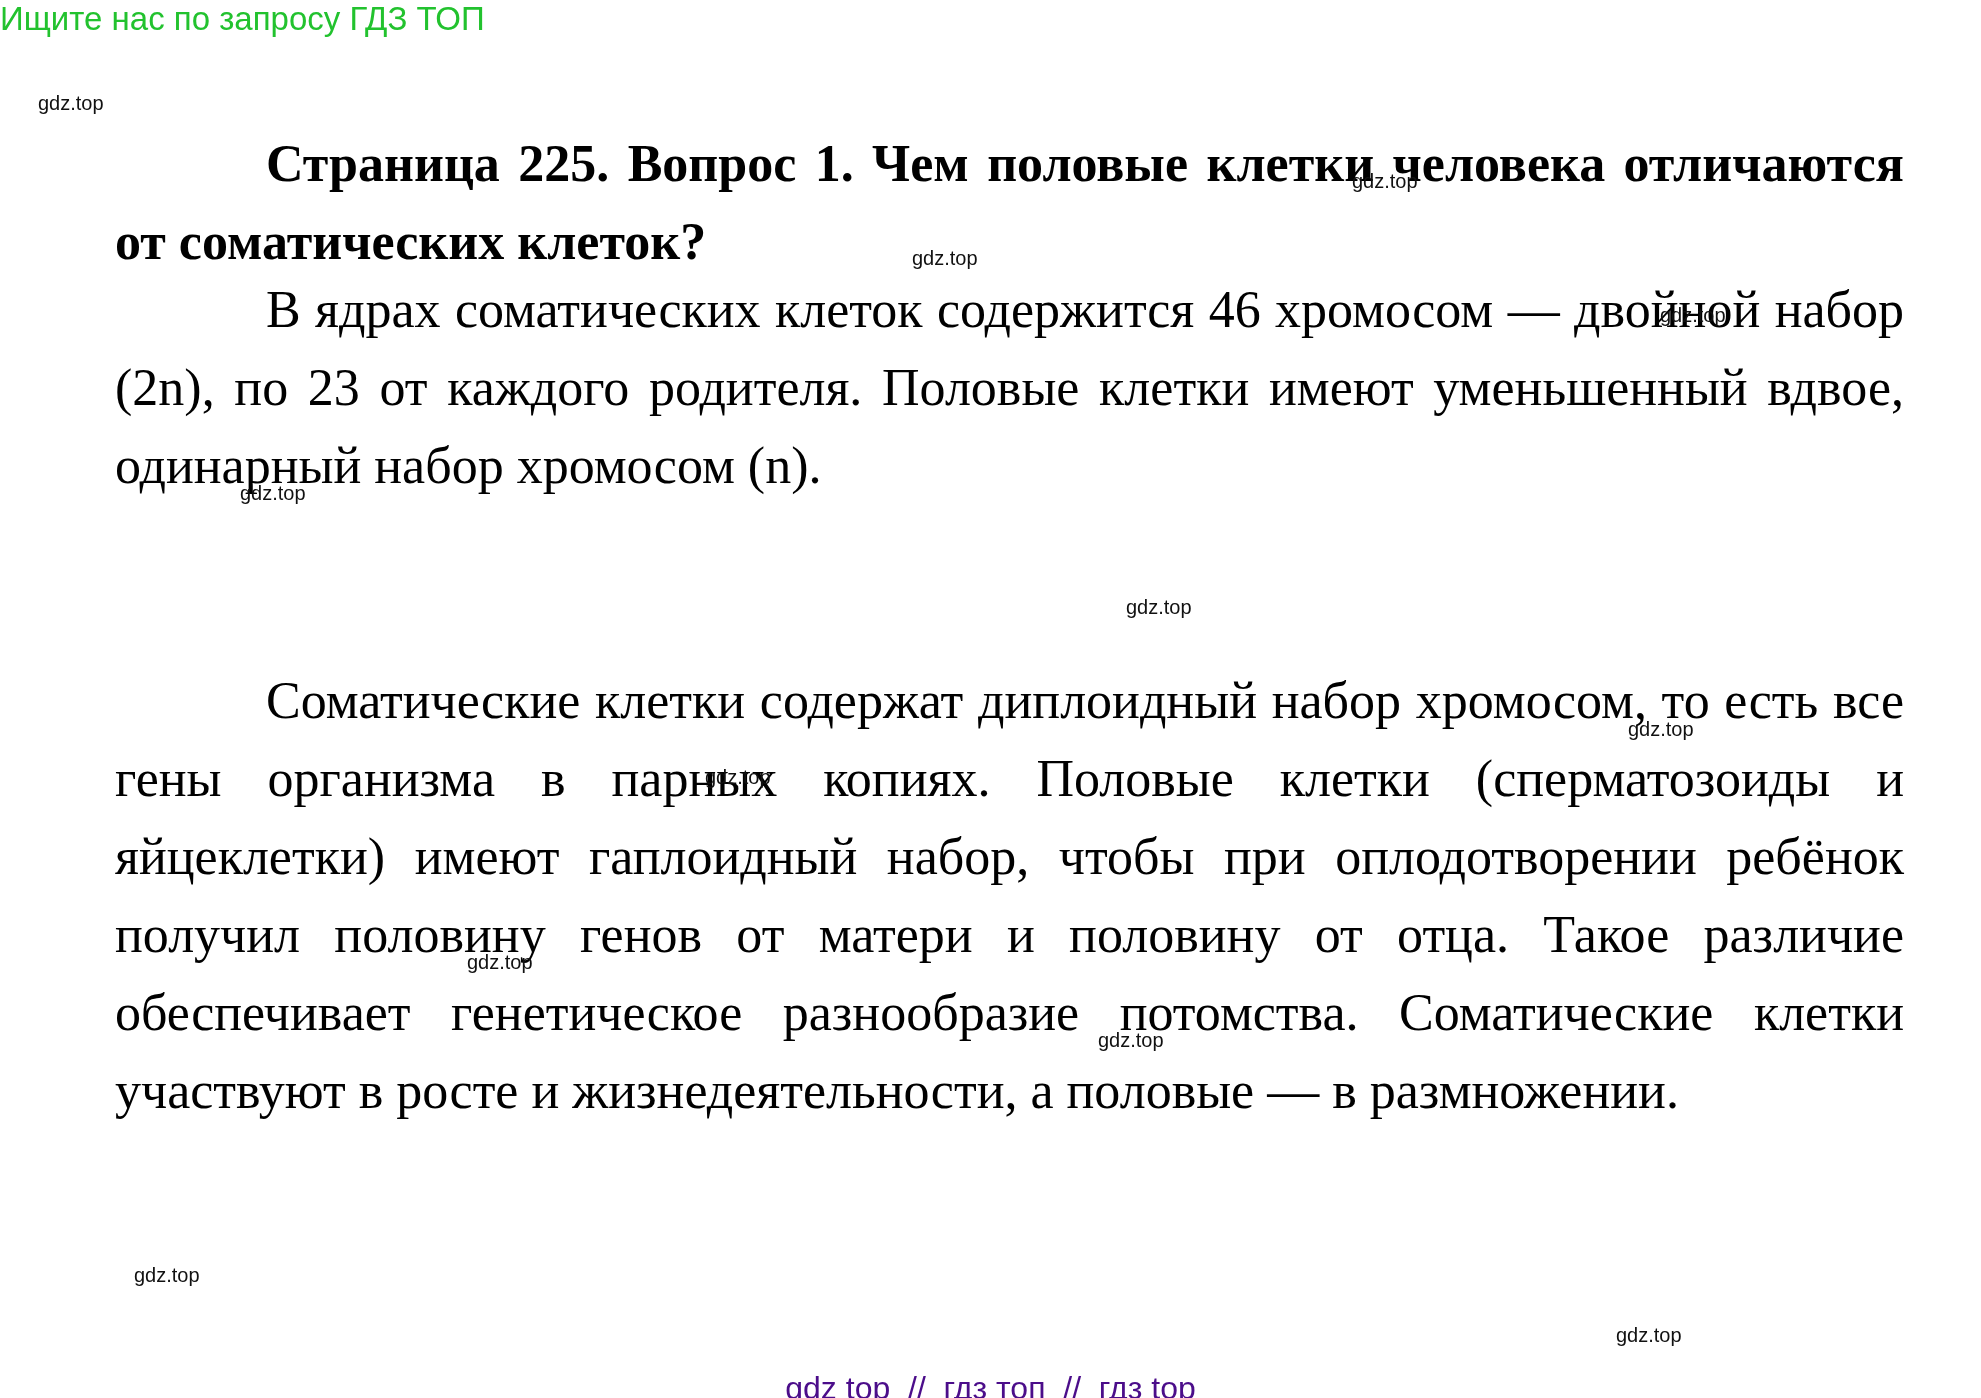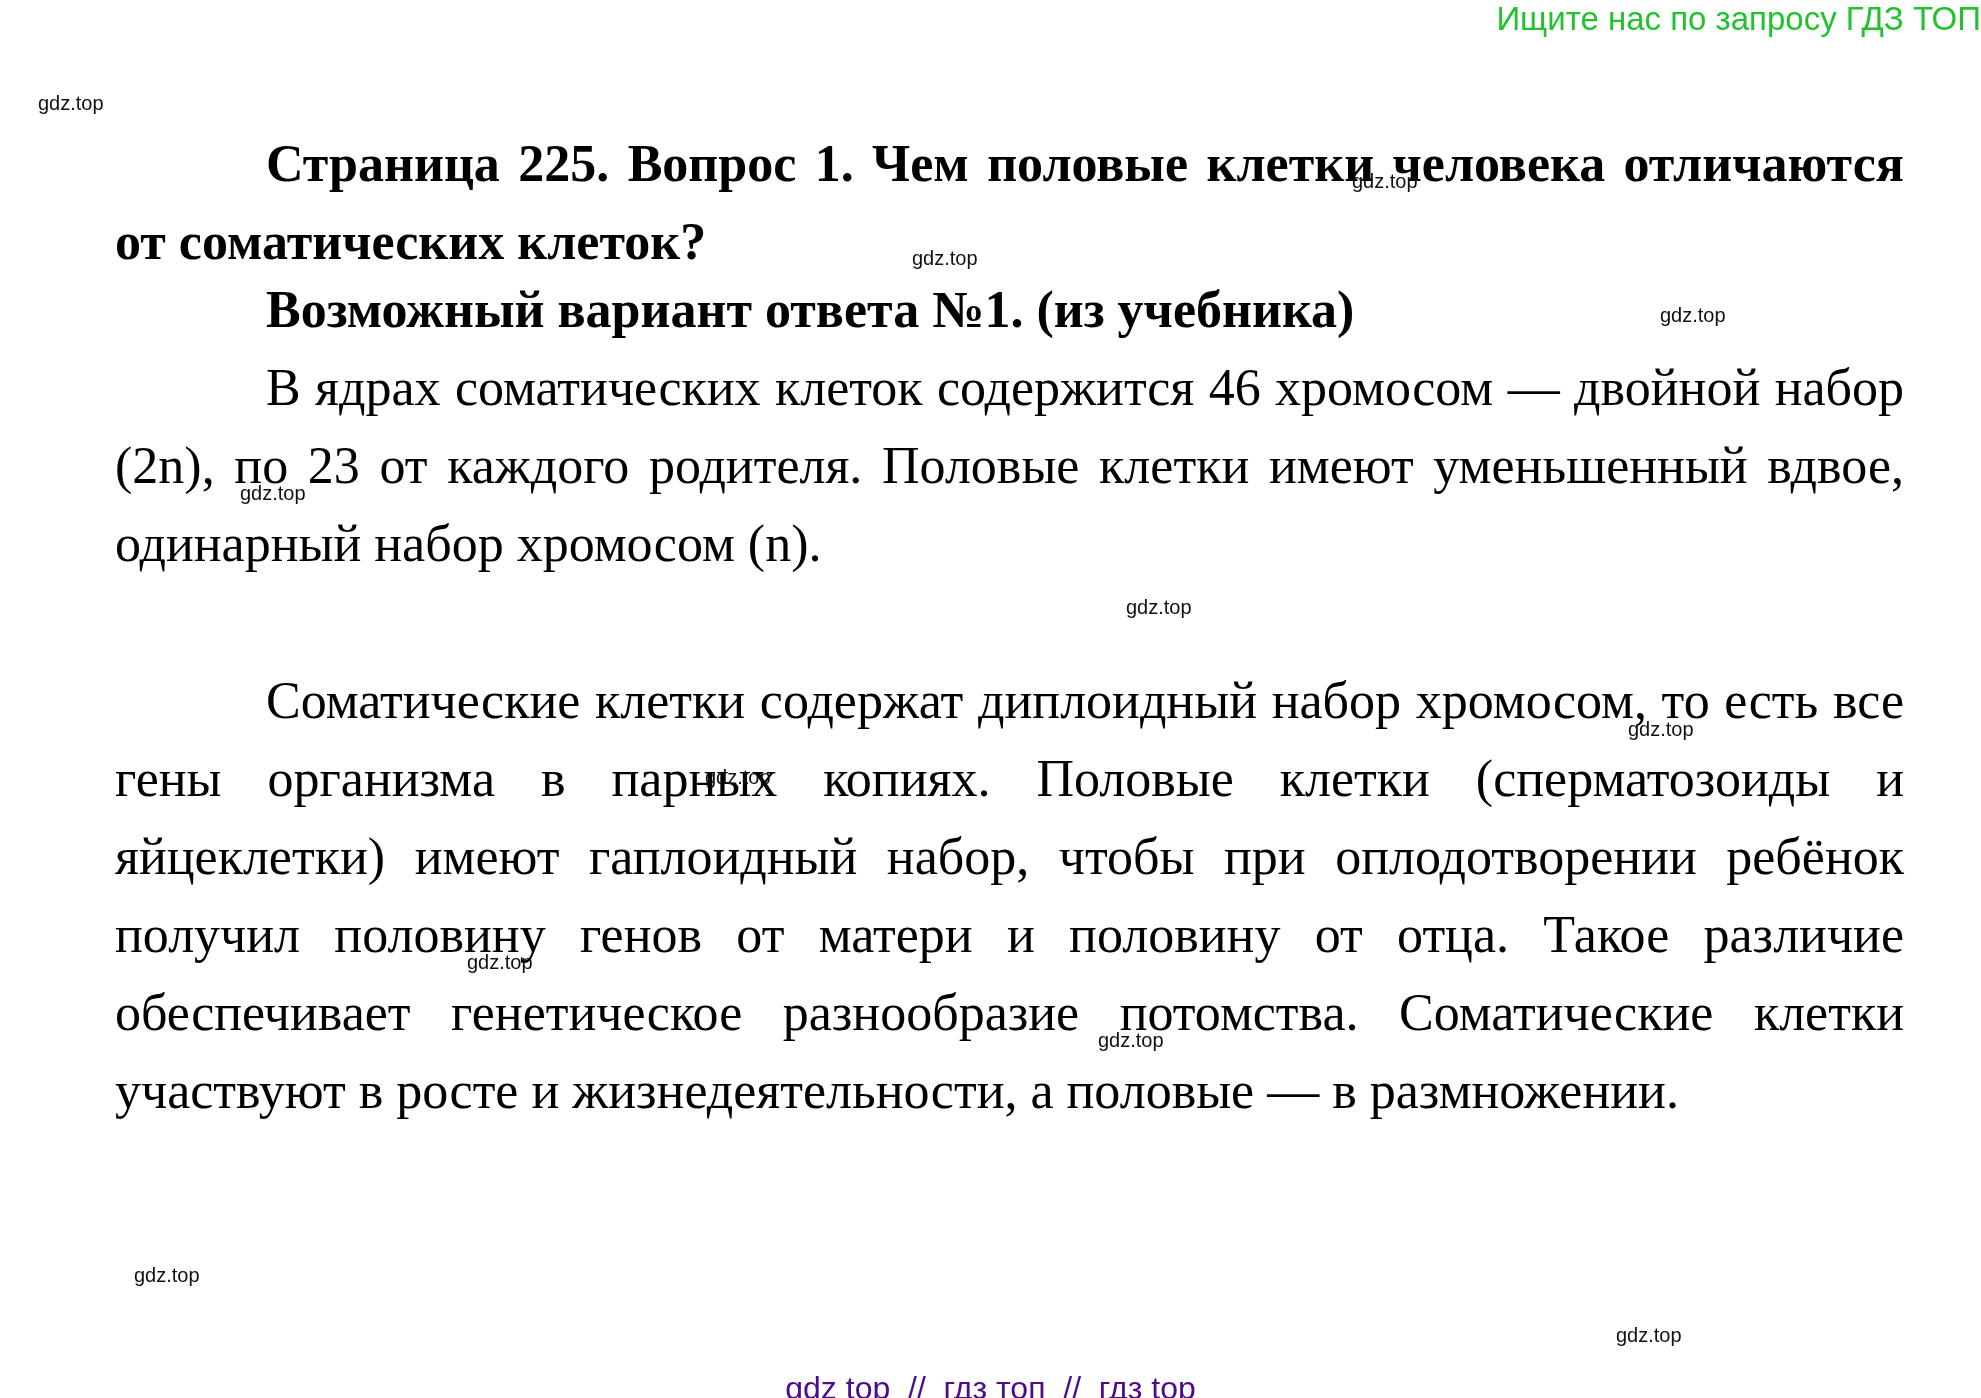--- a/index.html
+++ b/index.html
@@ -1,18 +1,18 @@
 <!DOCTYPE html>
 <html><head>
 <meta charset="utf-8">
 <style>
   html, body { margin:0; padding:0; background:#ffffff; }
   body { width:1981px; height:1398px; position:relative; overflow:hidden; }
   .top-banner {
-    position:absolute; left:0; top:0; width:1981px; text-align:right;
+    position:absolute; left:0; top:0; width:1981px; text-align:left;
     font-family:"Liberation Sans", sans-serif; font-size:33px; color:#22c22e;
     line-height:38px;
   }
   .footer {
     position:absolute; left:0; top:1370px; width:1981px; text-align:center;
     font-family:"Liberation Sans", sans-serif; font-size:32px; color:#4b0d8a;
     line-height:36px; white-space:pre;
   }
   .doc {
     position:absolute; left:115px; width:1789px;
@@ -31,21 +31,20 @@
 </head>
 <body>
 
 <div class="top-banner">Ищите нас по запросу ГДЗ ТОП</div>
 
 <div class="doc" style="top:125px;">
   <p class="para bold">Страница 225. Вопрос 1. Чем половые клетки человека отличаются от соматических клеток?</p>
 </div>
 
 <div class="doc" style="top:271px;">
-  <p class="para bold">Возможный вариант ответа №1. (из учебника)</p>
   <p class="para">В ядрах соматических клеток содержится 46 хромосом — двойной набор (2n), по 23 от каждого родителя. Половые клетки имеют уменьшенный вдвое, одинарный набор хромосом (n).</p>
 </div>
 
 <div class="doc" style="top:662px;">
   <p class="para">Соматические клетки содержат диплоидный набор хромосом, то есть все гены организма в парных копиях. Половые клетки (сперматозоиды и яйцеклетки) имеют гаплоидный набор, чтобы при оплодотворении ребёнок получил половину генов от матери и половину от отца. Такое различие обеспечивает генетическое разнообразие потомства. Соматические клетки участвуют в росте и жизнедеятельности, а половые — в размножении.</p>
 </div>
 
 <div id="wm-layer">
     <span class="wm" style="left: 38px; top: 88px;">gdz.top</span>
     <span class="wm" style="left: 1352px; top: 166px;">gdz.top</span>

